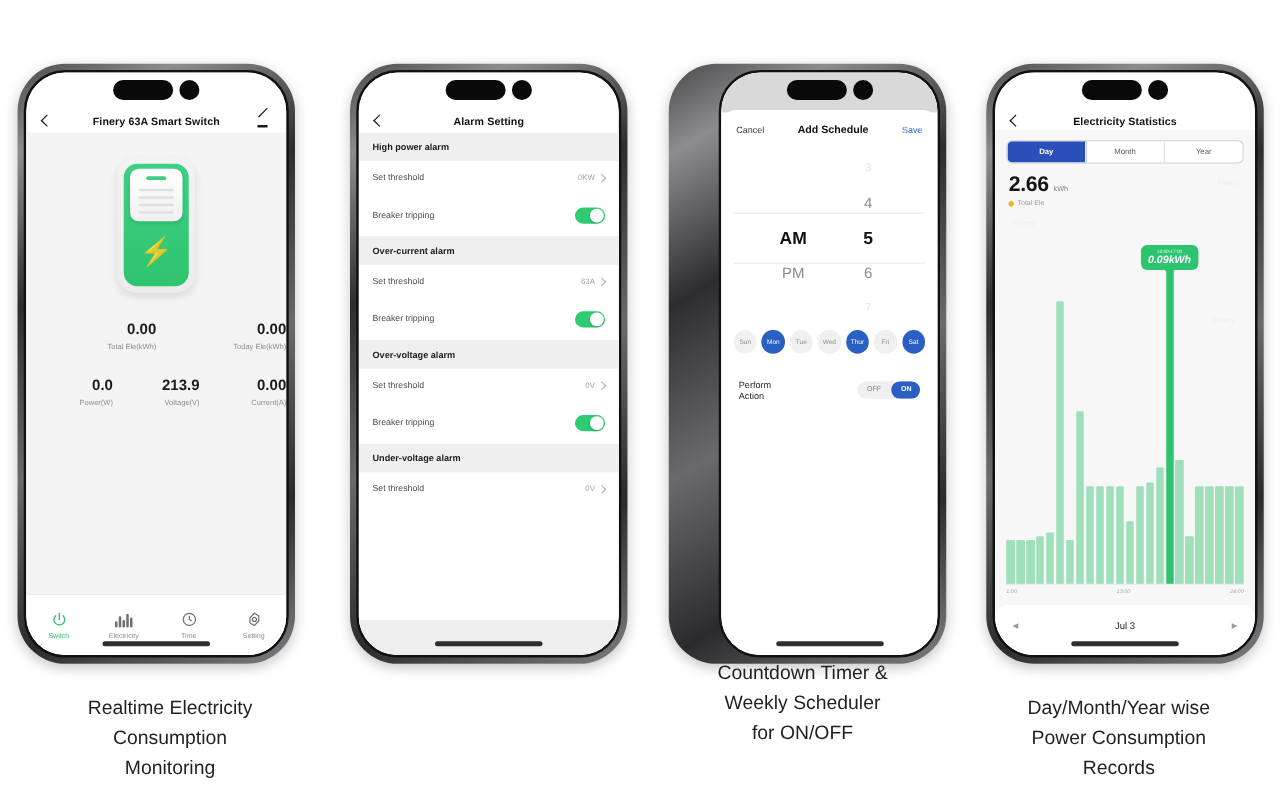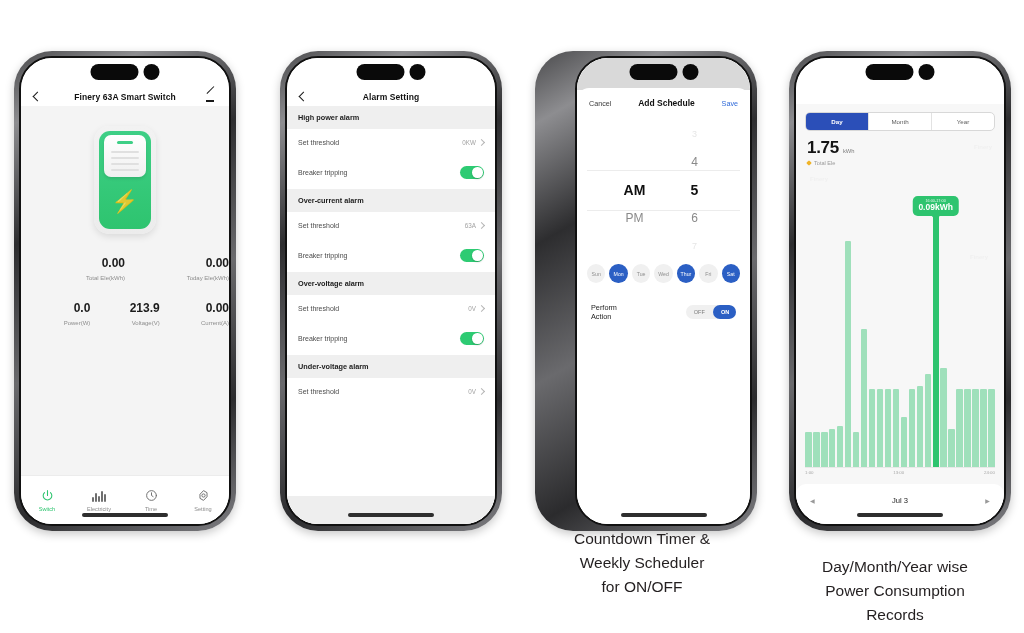--- a/index.html
+++ b/index.html
@@ -195,21 +195,21 @@
     font-size:6.2px;color:#5c5c5c;cursor:pointer;border-right:1px solid #e2e2e2;
   }
   .segtabs div:last-child{border-right:none;}
   .segtabs div.on{background:#2b4fb8;color:#fff;font-weight:bold;}
   .kwh{padding:7px 11px 0;display:flex;align-items:baseline;gap:4px;}
   .kwh .big{font-size:17px;font-weight:bold;color:#141414;letter-spacing:-.3px;}
   .kwh .u{font-size:5.8px;color:#7d7d7d;}
   .legend{padding:2px 11px 0;display:flex;align-items:center;gap:3px;font-size:5.6px;color:#9a9a9a;}
   .legend .dot{width:4px;height:4px;background:#f0b429;border-radius:1px;transform:rotate(45deg);}
   .chart{
-    position:absolute;left:9px;right:9px;top:92px;bottom:42px;
+    position:absolute;left:9px;right:9px;top:92px;bottom:42px;font-style:italic;
   }
   .plot{position:absolute;left:0;right:0;top:0;bottom:14px;display:flex;align-items:flex-end;gap:1.4px;}
   .bar{flex:1;background:#9fe0bb;border-radius:1px;}
   .bar.hl{background:#2ec46f;}
   .xaxis{
     position:absolute;left:0;right:0;bottom:0;height:12px;
     display:flex;justify-content:space-between;font-size:4.4px;color:#a8a8a8;
     border-top:1px solid #e8e8e8;padding-top:2px;
   }
   .tooltip{
@@ -486,30 +486,34 @@
         </div>
         <div class="homebar"></div>
       </div>
     </div>
   </div>
 
   <div class="phone" style="left:789px;top:8px;">
     <div class="inner">
       <div class="screen">
 
+        <div class="navbar">
+          <div class="chev-back"></div>
+          <div class="title">Electricity Statistics</div>
+        </div>
 
         <div class="p4-body">
           <div class="segtabs">
             <div class="on">Day</div>
             <div>Month</div>
             <div>Year</div>
           </div>
 
           <div class="kwh">
-            <span class="big">1.75</span>
+            <span class="big">2.66</span>
             <span class="u">kWh</span>
           </div>
 
           <div class="legend">
             <span class="dot"></span>
             <span>Total Ele</span>
           </div>
 
           <div class="wm" style="left:14px;top:72px;">Finery</div>
           <div class="wm" style="right:12px;top:40px;">Finery</div>
@@ -562,20 +566,23 @@
 
         <div class="island">
           <div class="pill"></div>
           <div class="cam"></div>
         </div>
         <div class="homebar"></div>
       </div>
     </div>
   </div>
 
+  <div class="caption" style="left: 11px; top: 512px; white-space: pre-line;">Realtime Electricity
+Consumption
+Monitoring</div>
   <div class="caption" style="left: 517px; top: 484px; white-space: pre-line;">Countdown Timer &amp;
 Weekly Scheduler
 for ON/OFF</div>
   <div class="caption" style="left: 770px; top: 512px; white-space: pre-line;">Day/Month/Year wise
 Power Consumption
 Records</div>
 
 </div>
 
 </body></html>

